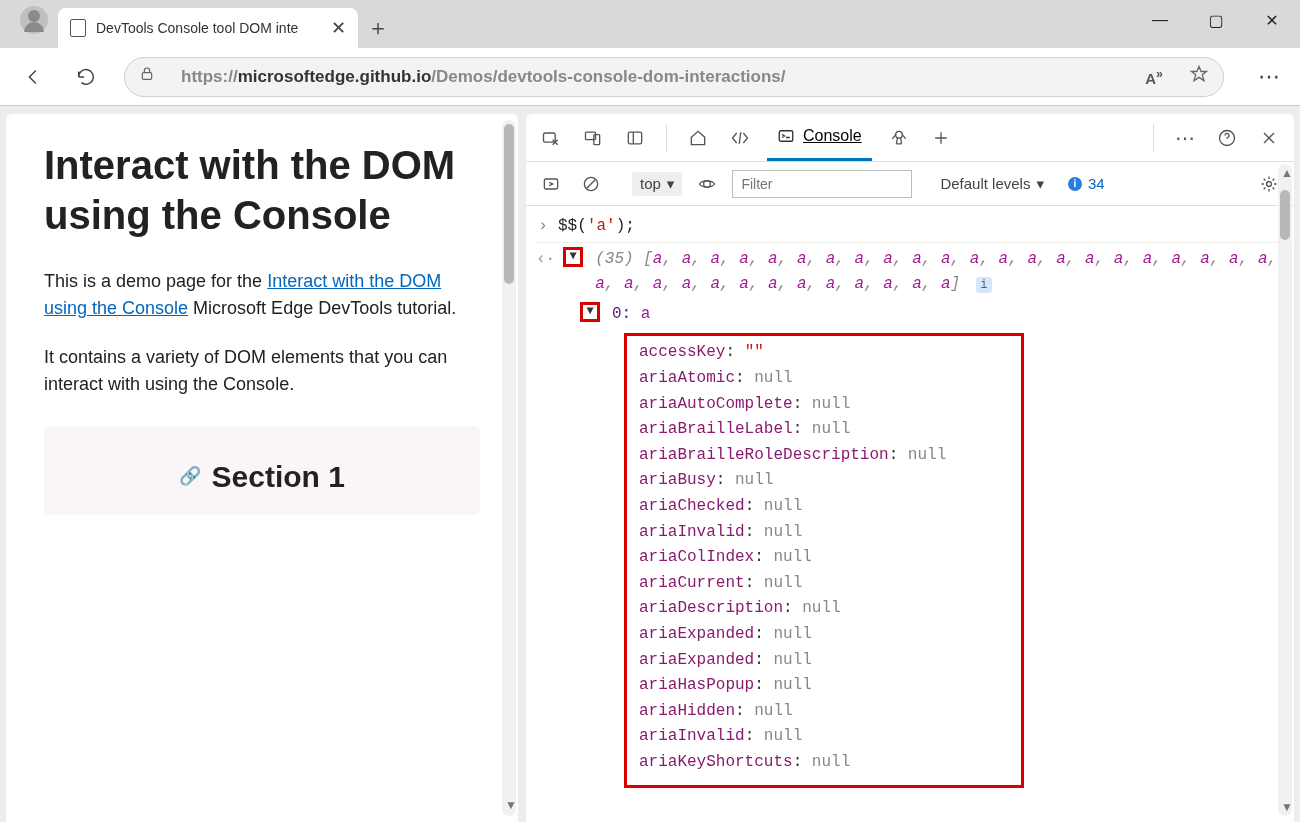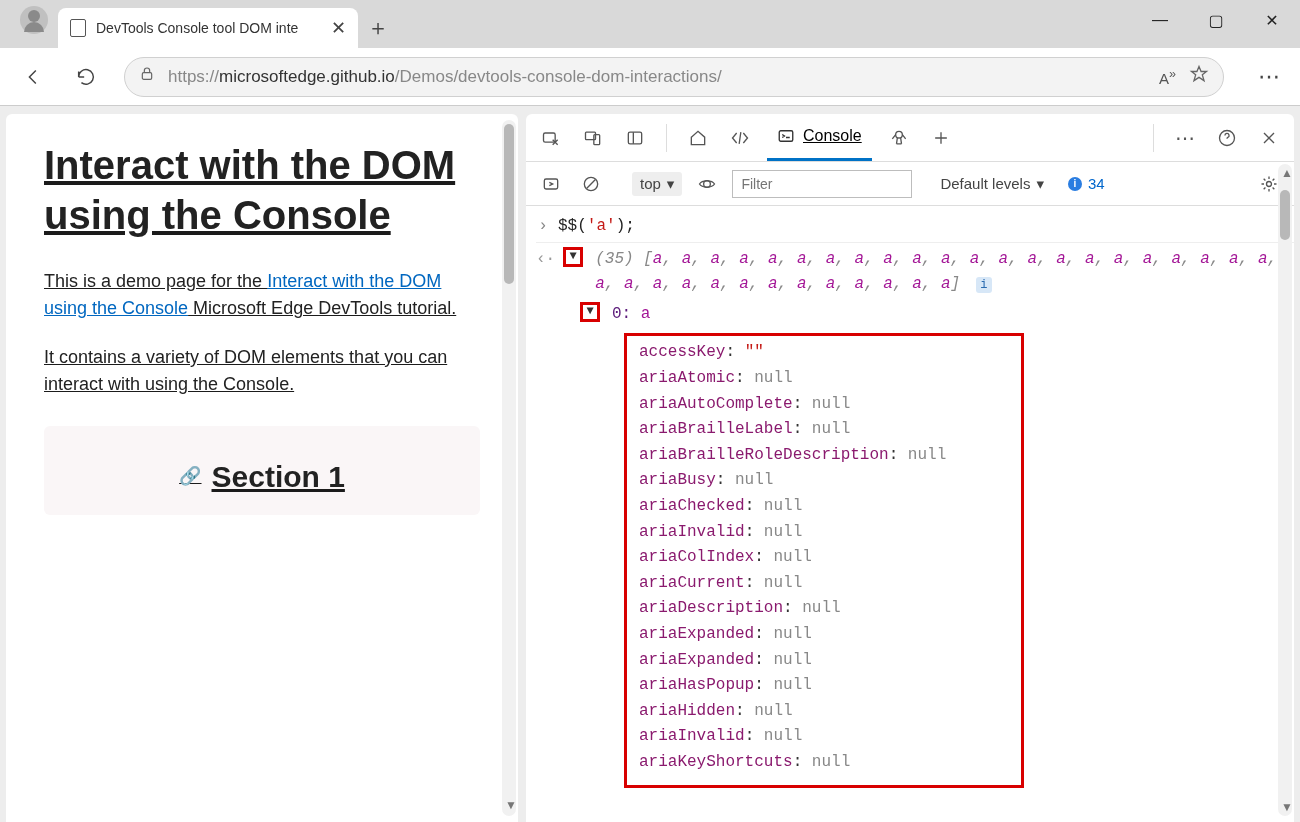--- a/index.html
+++ b/index.html
@@ -66,43 +66,43 @@
   .ic-btn { width:28px; height:28px; display:flex; align-items:center; justify-content:center; color:#444; }
   .ic-btn svg { width:22px; height:22px; stroke:#444; fill:none; stroke-width:1.6; }
   .omnibox {
     flex: 1;
     height: 40px;
     background: #f3f3f3;
     border: 1px solid #d0d0d0;
     border-radius: 20px;
     display:flex; align-items:center;
     padding: 0 14px;
-    gap: 13px;
+    gap: 26px;
     color:#555;
     font-size: 17px;
+    font-weight: bold;
   }
   .omnibox .url { flex:1; white-space:nowrap; overflow:hidden; }
   .omnibox .url .host { color:#333; }
   .omnibox .url .path { color:#888; }
   .three-dots { font-size: 22px; color:#444; margin-left:10px; }
 
   
   .split {
     display:flex;
     height: calc(822px - 48px - 58px);
     background:#ededed;
   }
   .page-pane {
     width: 512px;
     background:#fff;
     margin: 8px 4px 0 6px;
     border-radius: 6px 6px 0 0;
     position:relative;
     overflow:hidden;
-    text-decoration:underline;
   }
   .page-scroll {
     position:absolute; right:2px; top:6px; width:14px; height: calc(100% - 12px);
     background:#f1f1f1; border-radius:7px;
   }
   .page-scroll .thumb {
     position:absolute; top:4px; left:2px; width:10px; height:160px;
     background:#b8b8b8; border-radius:5px;
   }
   .page-scroll .arrow-down {

